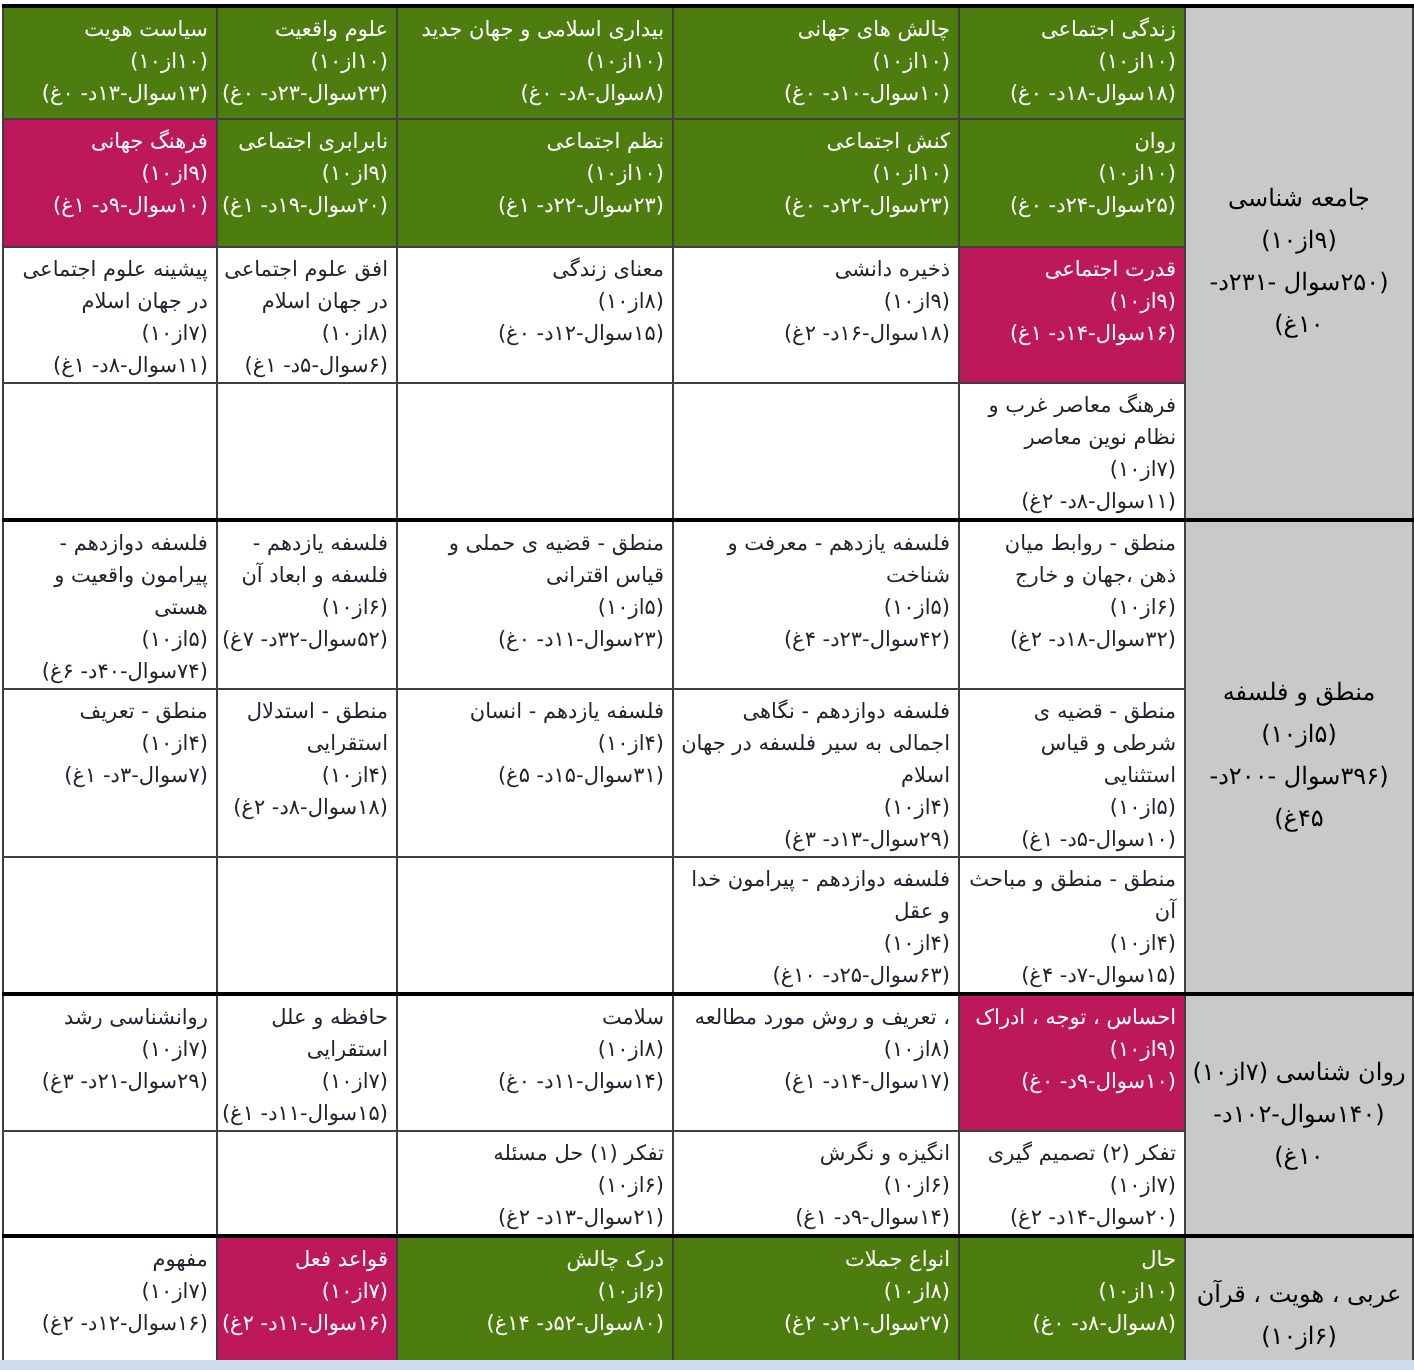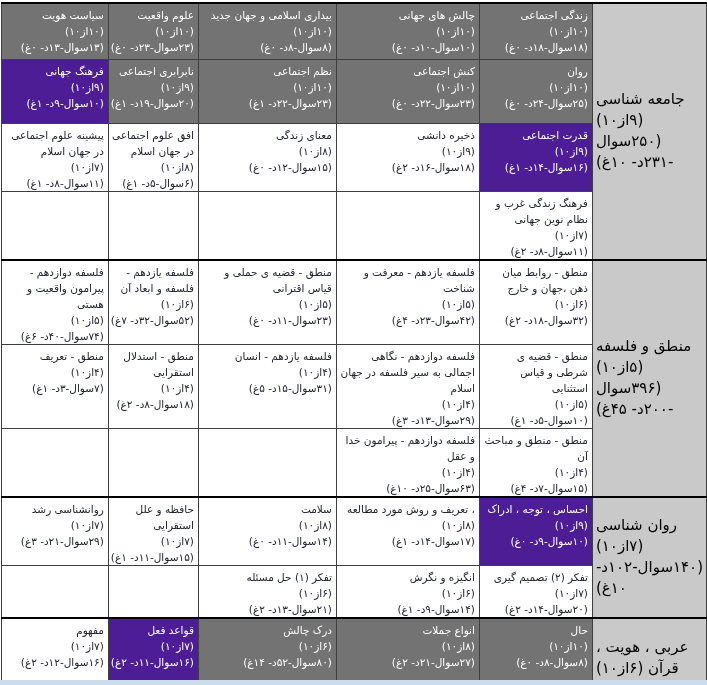--- a/index.html
+++ b/index.html
@@ -15,26 +15,26 @@
   .score-table td{
     border:1px solid #3f3f3f;
     vertical-align:top;text-align:right;
     padding:3px 4px 0 2px;
     font-size:10.5px;color:#20242e;
     overflow:visible;
   }
   tbody.group > tr:first-child > td{border-top:2px solid #000;}
   td.label-cell{
     background:#c9c9c9;color:#000;
-    text-align:left;vertical-align:middle;
-    font-size:15px;line-height:21px;
+    text-align:center;vertical-align:middle;
+    font-size:12px;line-height:21px;
     padding:2px 3px;
   }
-  td.bg-cyan{background:#737373;color:#ffffff;}
-  td.bg-cyan2{background:#4c1d95;color:#ffffff;}
+  td.bg-cyan{background:#4d7c0f;color:#ffffff;}
+  td.bg-cyan2{background:#be185d;color:#ffffff;}
   .t{line-height:16px;}
   .s,.q{line-height:16px;white-space:nowrap;}
   .bottom-strip{
     position:absolute;left:0;bottom:0;width:707px;height:5px;
     background:#cddcec;
   }
 </style>
 </head>
 <body>
 
@@ -128,21 +128,21 @@
           <div class="q">(۶سوال-۵د- ۱غ)</div>
         </td>
         <td>
           <div class="t">پیشینه علوم اجتماعی در جهان اسلام</div>
           <div class="s">(۷از۱۰)</div>
           <div class="q">(۱۱سوال-۸د- ۱غ)</div>
         </td>
       </tr>
       <tr style="height: 64px;">
         <td>
-          <div class="t">فرهنگ زندگی غرب و نظام نوین جهانی</div>
+          <div class="t">فرهنگ معاصر غرب و نظام نوین معاصر</div>
           <div class="s">(۷از۱۰)</div>
           <div class="q">(۱۱سوال-۸د- ۲غ)</div>
         </td>
         <td></td>
         <td></td>
         <td></td>
         <td></td>
       </tr>
     </tbody>
     <tbody class="group">

